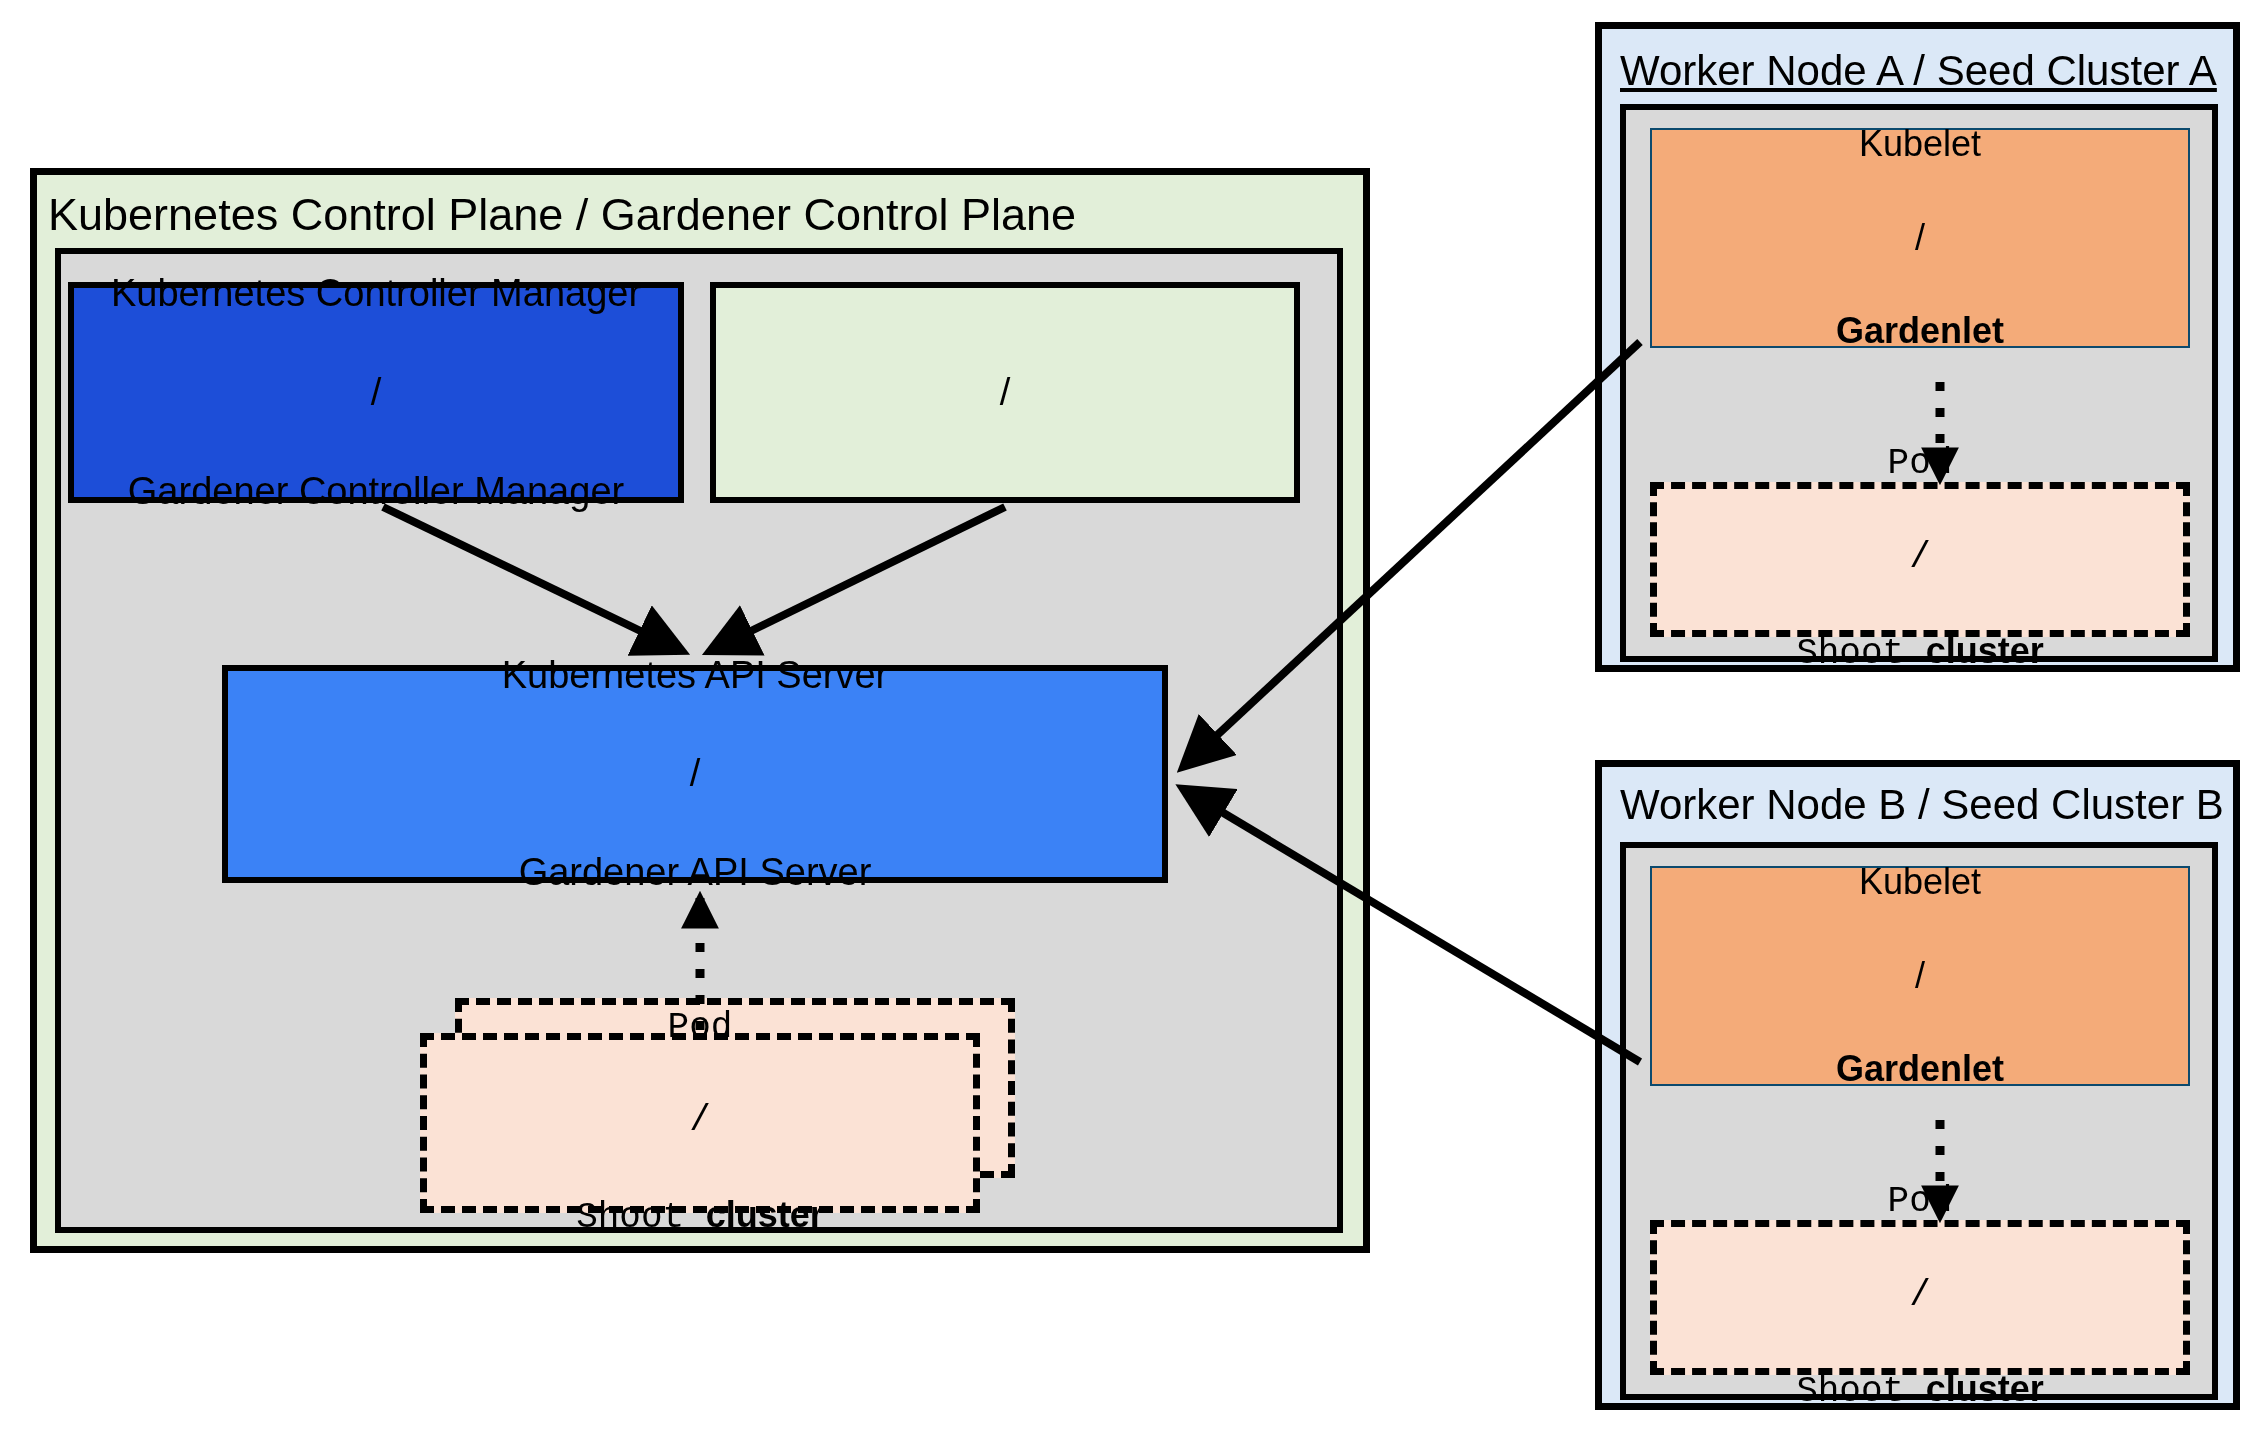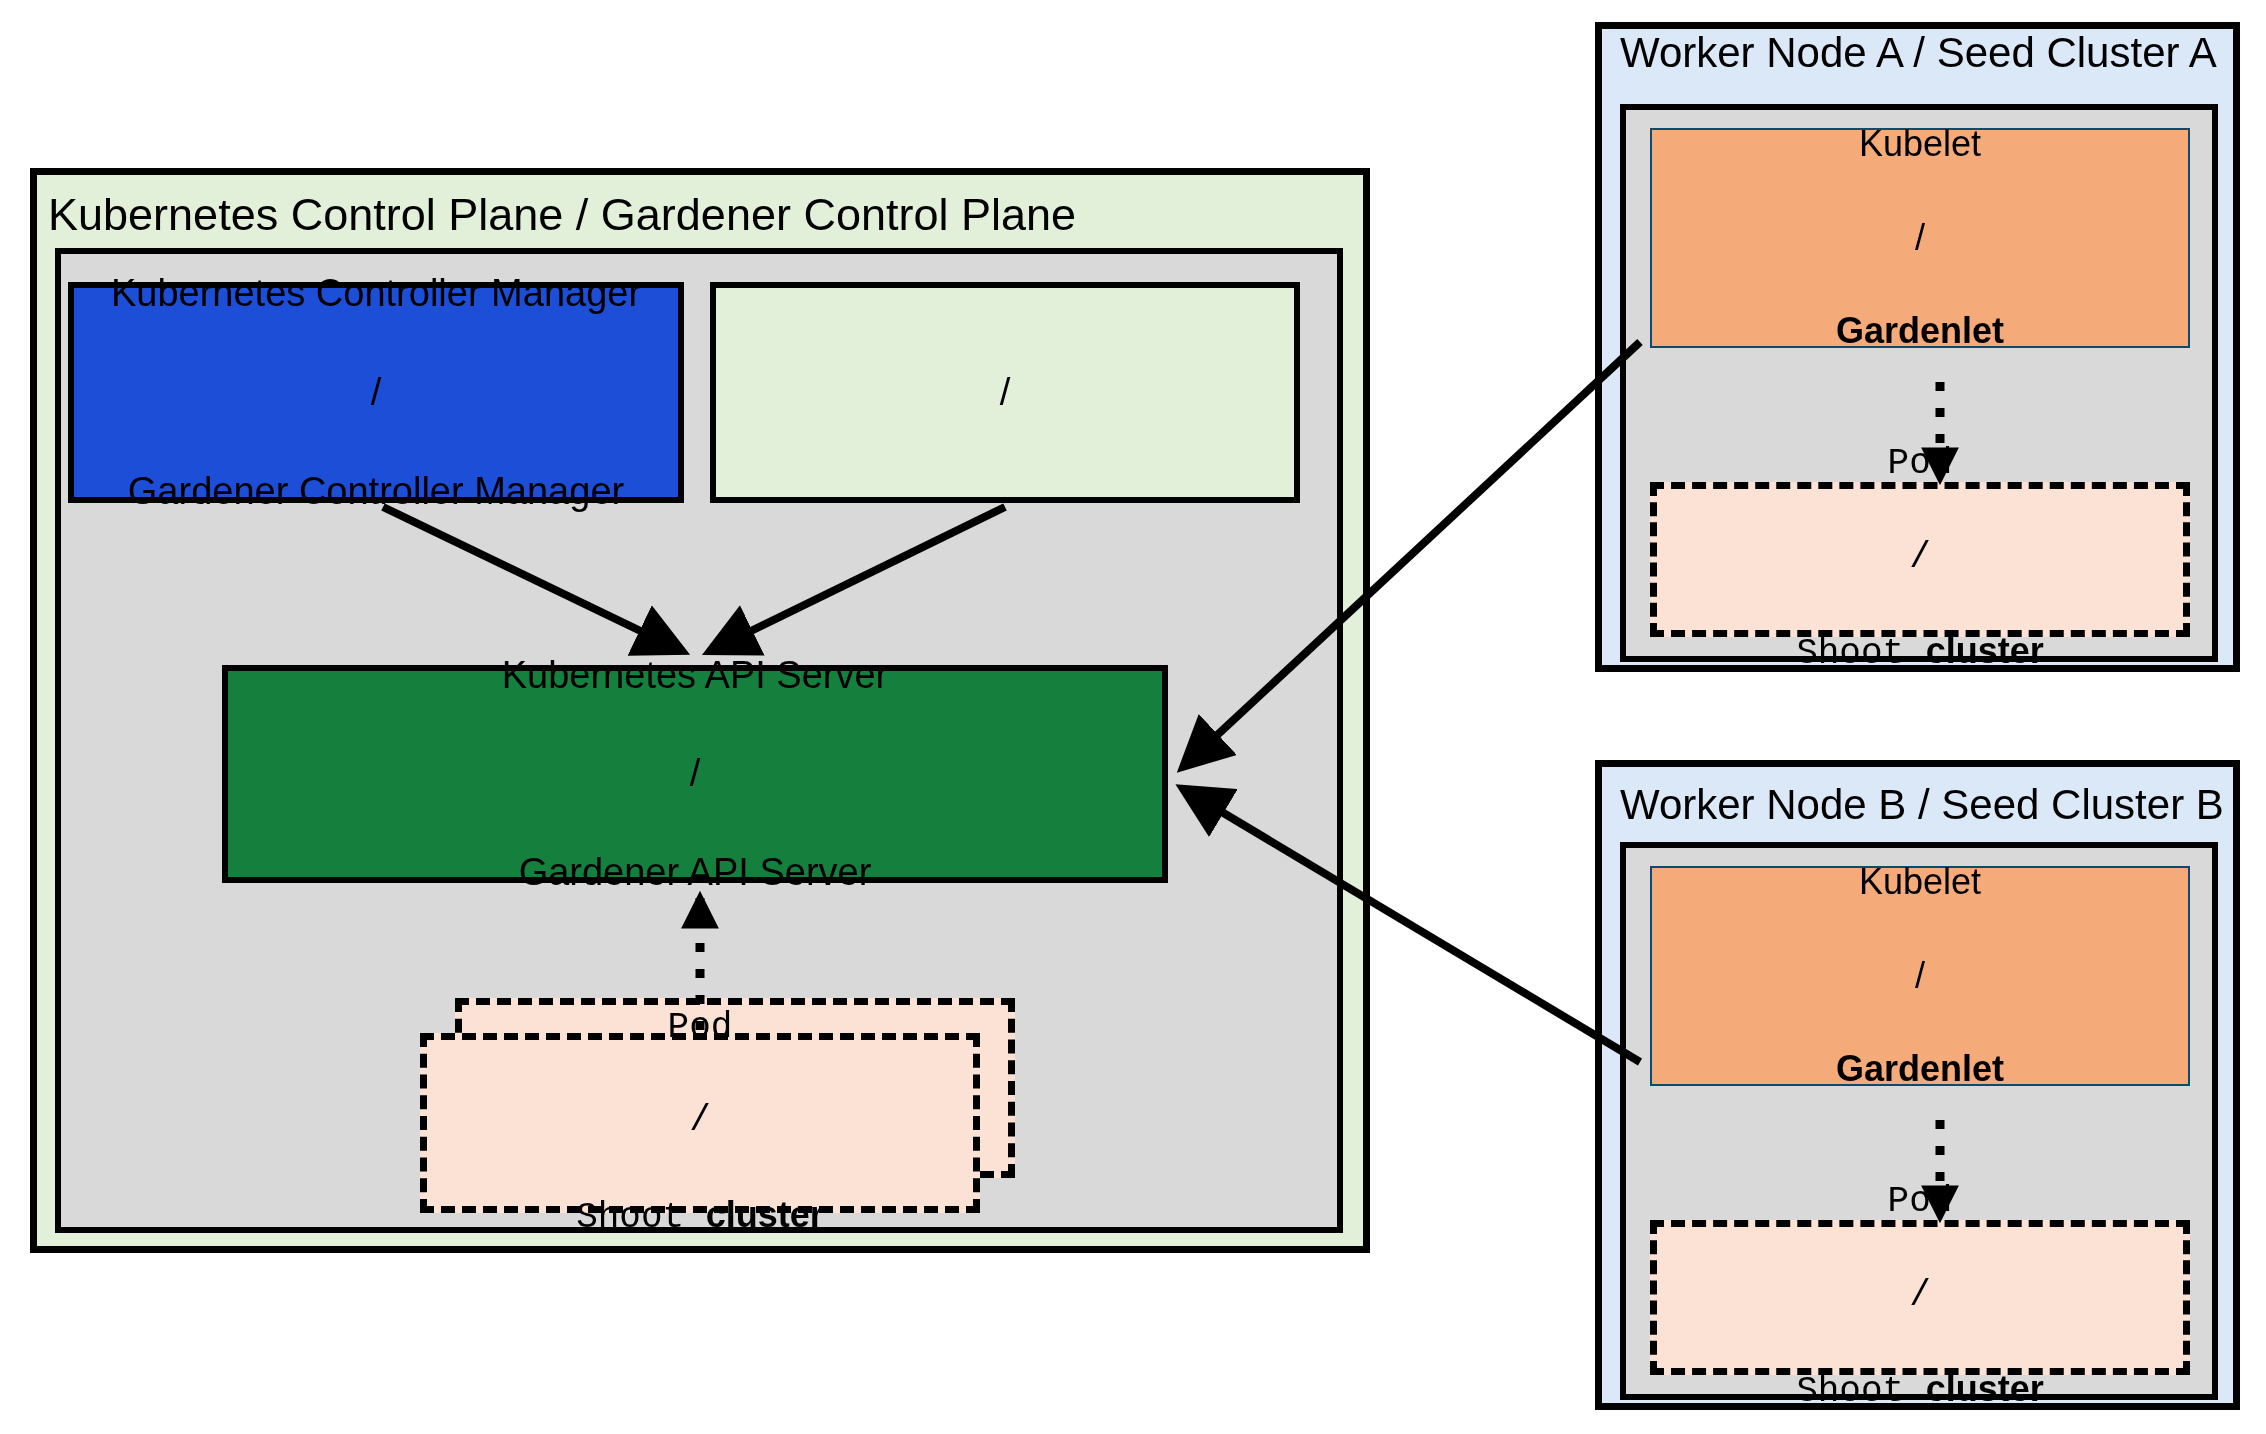--- a/index.html
+++ b/index.html
@@ -25,35 +25,35 @@
             background:#d9d9d9;border:6px solid #000;}
 
   
   #kcm{left:68px;top:282px;width:616px;height:221px;
        background:#1d4ed8;border:6px solid #000;font-size:38px;}
   #ksched{left:710px;top:282px;width:590px;height:221px;
        background:#e2efd9;border:6px solid #000;font-size:38px;}
 
   
   #apisrv{left:222px;top:665px;width:946px;height:218px;
-       background:#15803d;border:6px solid #000;font-size:38px;}
+       background:#3b82f6;border:6px solid #000;font-size:38px;}
 
   
   #cp-pod-back{left:455px;top:998px;width:560px;height:180px;
        background:#fbe2d5;border:7px dashed #000;}
   #cp-pod-front{left:420px;top:1033px;width:560px;height:180px;
        background:#fbe2d5;border:7px dashed #000;font-size:36px;}
 
   
   .seed{background:#dbe8f7;border:7px solid #000;}
   #seedA{left:1595px;top:22px;width:645px;height:650px;}
   #seedB{left:1595px;top:760px;width:645px;height:650px;}
   .seed-title{position:absolute;font-size:42px;height:58px;
               display:flex;align-items:center;justify-content:flex-start;}
-  #seedA-title{left:1620px;top:24px;width:615px;}
+  #seedA-title{left:1620px;top:42px;width:615px;text-decoration:underline;}
   #seedB-title{left:1620px;top:776px;width:615px;}
 
   .seed-inner{background:#d9d9d9;border:6px solid #000;}
   #seedA-inner{left:1620px;top:104px;width:598px;height:558px;}
   #seedB-inner{left:1620px;top:842px;width:598px;height:558px;}
 
   .kubelet{background:#f4ab79;border:2px solid #0c4a6e;font-size:36px;}
   #kubeletA{left:1650px;top:128px;width:540px;height:220px;}
   #kubeletB{left:1650px;top:866px;width:540px;height:220px;}
 

